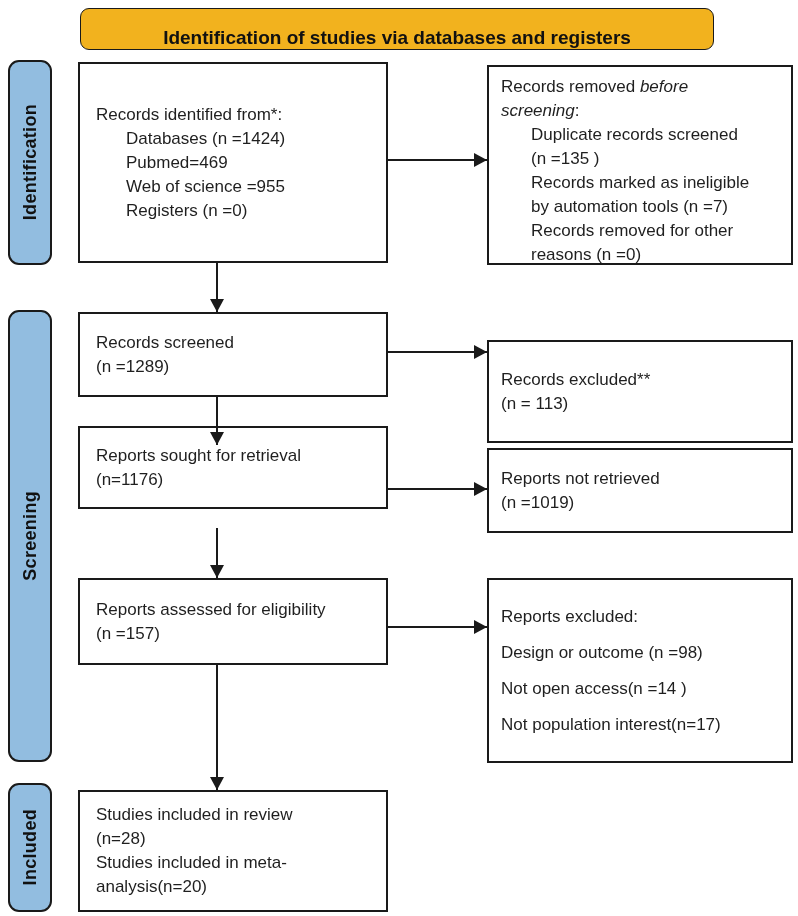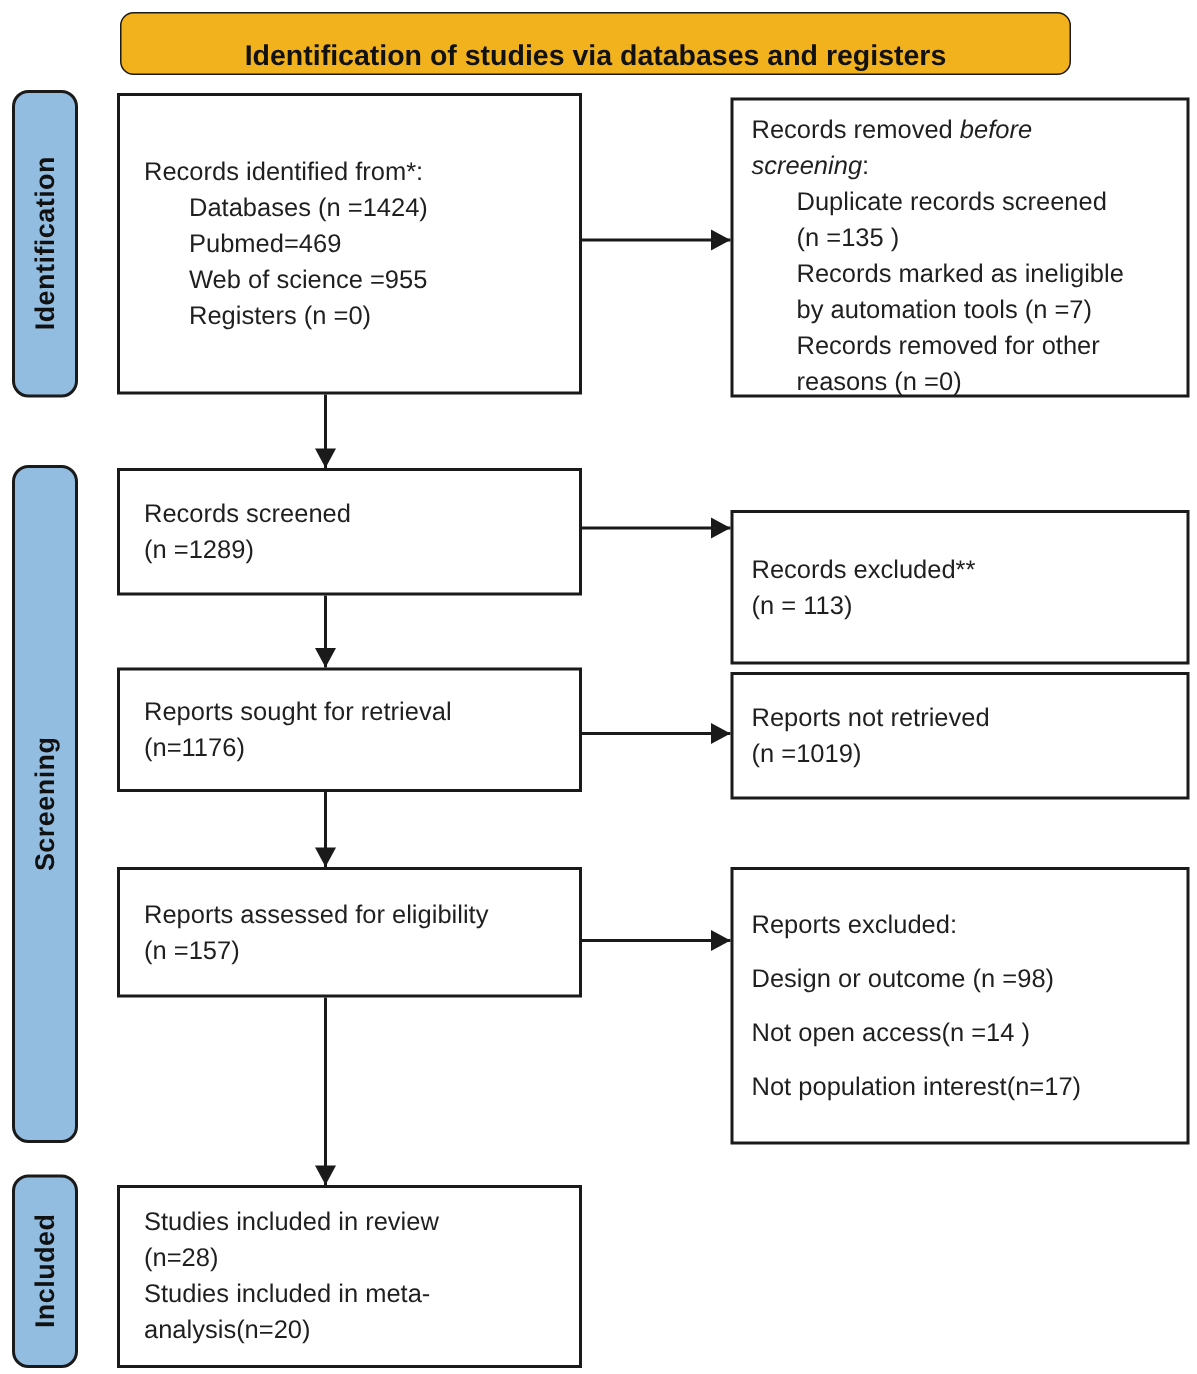--- a/index.html
+++ b/index.html
@@ -34,21 +34,21 @@
     box-sizing:border-box; font-size:17px; line-height:24px;
     display:flex; flex-direction:column; justify-content:center;
   }
   .main-col  { left:78px;  width:310px; padding-left:16px; padding-right:6px; }
   .right-col { left:487px; width:306px; padding-left:12px; padding-right:18px; }
 
   .box-a  { top:62px;  height:201px; }
   .box-r1 { top:65px;  height:200px; justify-content:flex-start; padding-top:8px; }
   .box-b  { top:312px; height:85px; }
   .box-r2 { top:312px; height:103px;margin-top:28px; }
-  .box-c  { top:445px; height:83px; }
+  .box-c  { top:426px; height:83px; }
   .box-r3 { top:448px; height:85px; }
   .box-d  { top:578px; height:87px; }
   .box-r4 { top:578px; height:185px;gap:12px; }
   .box-e  { top:790px; height:122px; }
 
   .line   { white-space:nowrap; }
   .indent { padding-left:30px; }
   .italic { font-style:italic; }
 
   .arrow-h { position:absolute; height:2px; background:#1a1a1a; }

